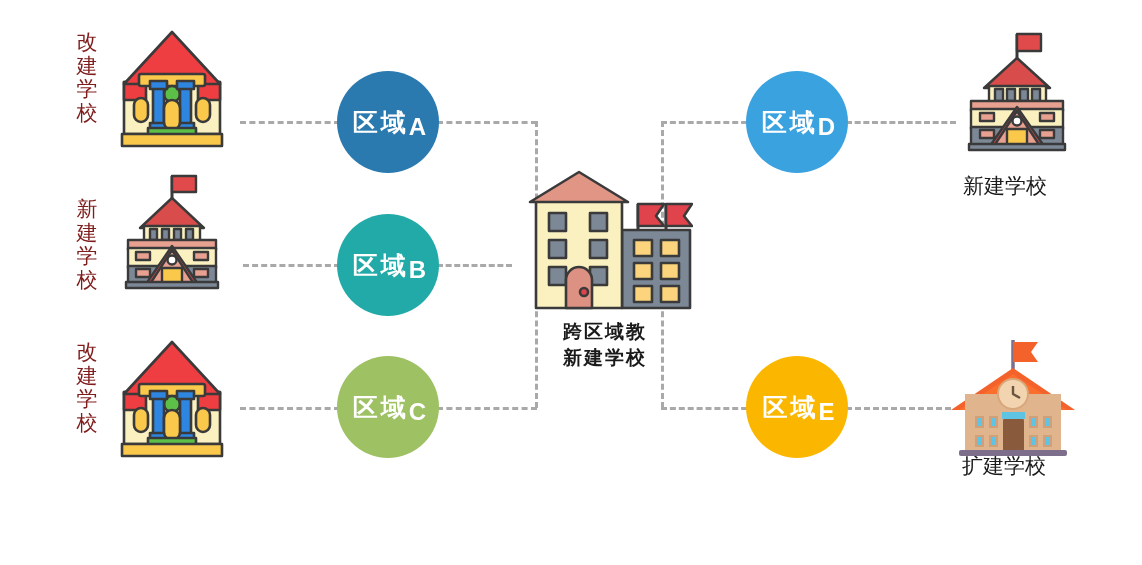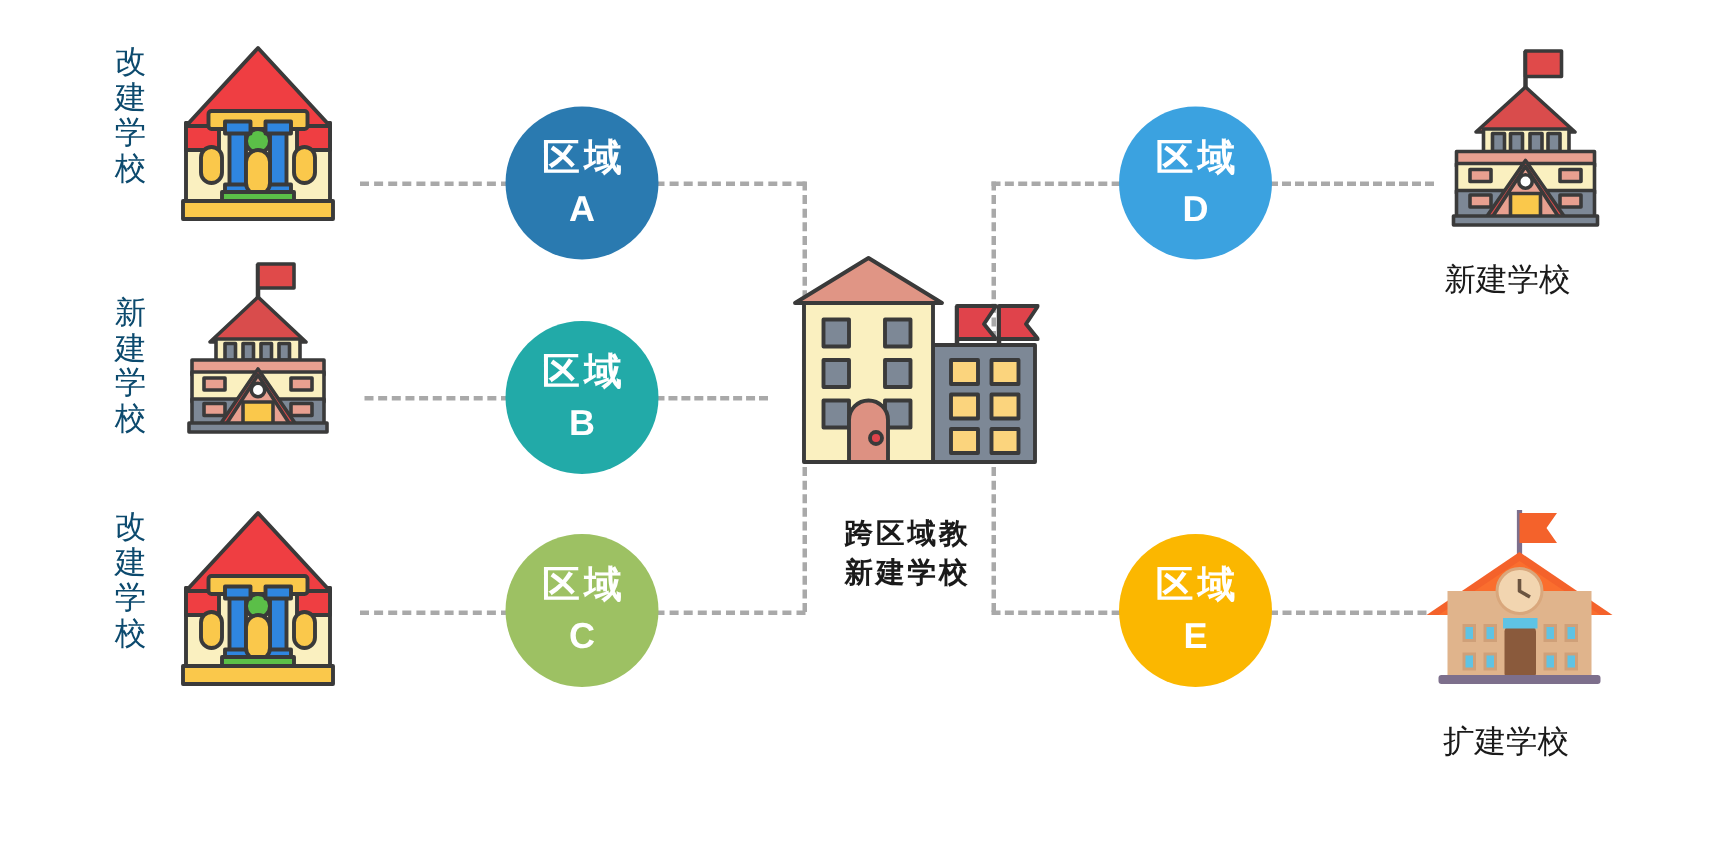--- a/index.html
+++ b/index.html
@@ -28,21 +28,21 @@
     position: absolute;
     width: 0;
     border-left: 3px dashed #a9a9a9;
   }
 
   
   .region {
     position: absolute;
     border-radius: 50%;
     display: flex;
-    flex-direction: column;
+    flex-direction: row;
     align-items: center;
     justify-content: center;
     color: #ffffff;
     z-index: 5;
   }
   .region .r-top {
     font-size: 25px;
     font-weight: bold;
     letter-spacing: 3px;
     line-height: 1.05;
@@ -54,21 +54,21 @@
     margin-top: 10px;
     line-height: 1;
   }
 
   
   .vlabel {
     position: absolute;
     width: 26px;
     font-size: 21px;
     line-height: 1.12;
-    color: #0c4a6e;
+    color: #7f1d1d;
     text-align: center;
     word-break: break-all;
     white-space: normal;
   }
 
   
   .hlabel {
     position: absolute;
     font-size: 21px;
     color: #1a1a1a;
@@ -216,21 +216,21 @@
   <div class="region" style="left:746px; top:71px; width:102px; height:102px; background:#3ba2e0;">
     <div class="r-top">区域</div>
     <div class="r-bot">D</div>
   </div>
 
   <div class="region" style="left:746px; top:356px; width:102px; height:102px; background:#fbb700;">
     <div class="r-top">区域</div>
     <div class="r-bot">E</div>
   </div>
 
-  <div class="center-node" style="left:515px; top:168px; width:180px;gap:24px;">
+  <div class="center-node" style="left:515px; top:168px; width:180px;">
     <div>
       <svg viewBox="0 0 175 145" width="175" height="145">
         <g stroke="#3a3a3a" stroke-width="2.6" stroke-linejoin="round">
 
           <line x1="120" y1="36" x2="120" y2="66" stroke="#3a3a3a" stroke-width="3"></line>
           <line x1="148" y1="36" x2="148" y2="66" stroke="#3a3a3a" stroke-width="3"></line>
           <path d="M120 36 L146 36 L138 48 L146 58 L120 58 Z" fill="#e0434b"></path>
           <path d="M148 36 L174 36 L166 48 L174 58 L148 58 Z" fill="#e0434b"></path>
 
           <rect x="104" y="62" width="68" height="78" fill="#7d8896"></rect>
@@ -313,15 +313,15 @@
         <rect x="86" y="99" width="9" height="12" fill="#cfa079"></rect>
         <rect x="100" y="99" width="9" height="12" fill="#cfa079"></rect>
         <rect x="34" y="101" width="5" height="8" fill="#5fc3e4"></rect>
         <rect x="48" y="101" width="5" height="8" fill="#5fc3e4"></rect>
         <rect x="88" y="101" width="5" height="8" fill="#5fc3e4"></rect>
         <rect x="102" y="101" width="5" height="8" fill="#5fc3e4"></rect>
         <rect x="16" y="114" width="108" height="6" rx="2" fill="#7d6f8c"></rect>
       </g>
     </svg>
   </div>
-  <div class="hlabel" style="left:962px; top:480px;">扩建学校</div>
+  <div class="hlabel" style="left:962px; top:452px;">扩建学校</div>
 
 </div>
 
 </body></html>

